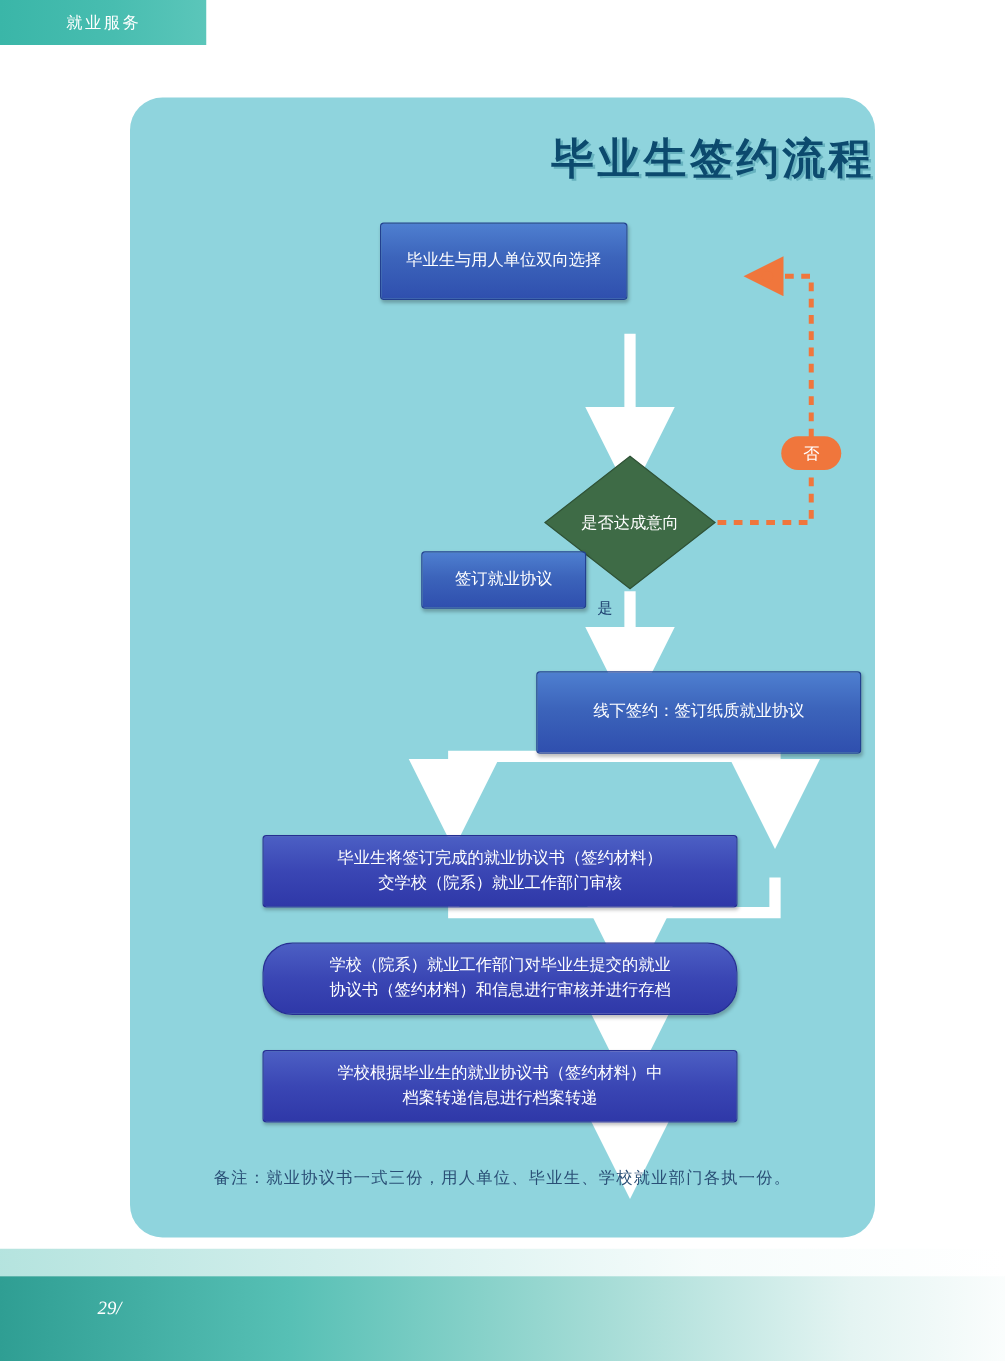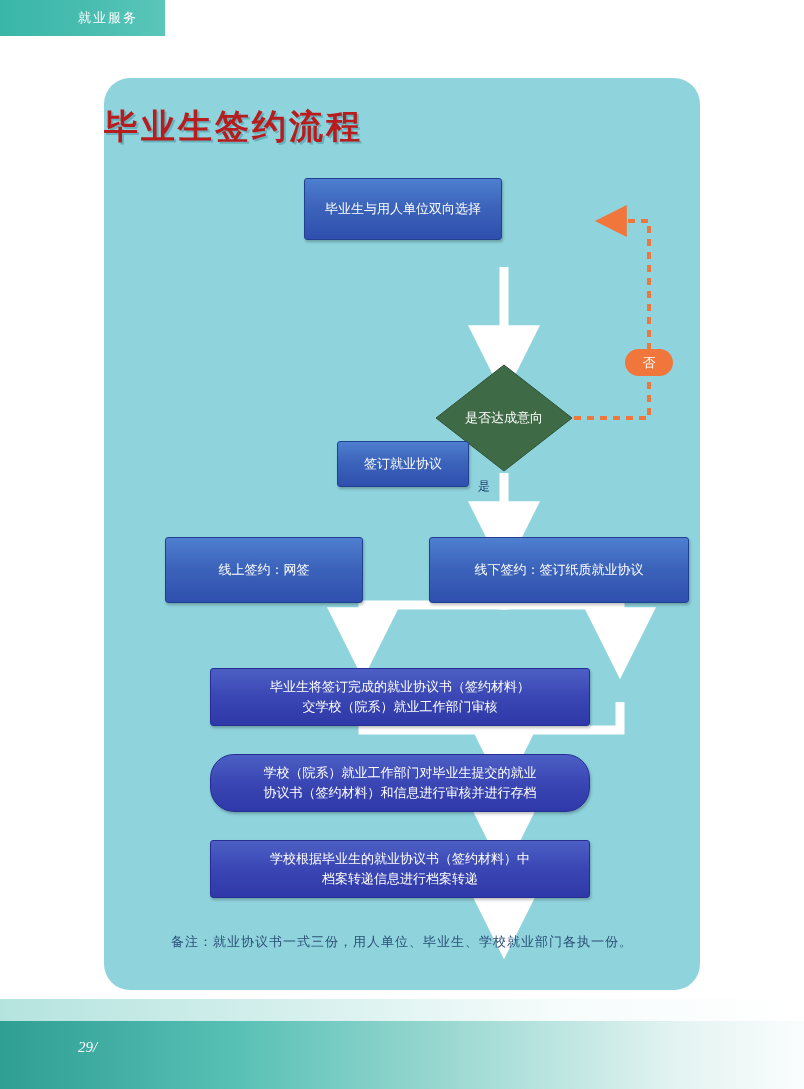--- a/index.html
+++ b/index.html
@@ -22,21 +22,21 @@
     width: 165px;
     height: 36px;
     background: linear-gradient(to right, #3ab6a8 0%, #48bdb0 55%, #5bc6ba 100%);
     display: flex;
     align-items: center;
   }
   .header-tab .label {
     color: #ffffff;
     font-size: 13px;
     letter-spacing: 2px;
-    margin-left: 78px;
+    margin-left: 53px;
     font-family: Liberation Serif, serif;
     white-space: nowrap;
   }
   
   .footer {
     position: absolute;
     left: 0;
     bottom: 0;
     width: 804px;
     height: 68px;
@@ -68,22 +68,22 @@
     width: 596px;
     height: 912px;
     background: #8fd4dd;
     border-radius: 26px;
   }
   .card-title {
     position: absolute;
     left: 0;
     top: 26px;
     width: 596px;
-    text-align: left;
-    color: #b91c1c;
+    text-align: right;
+    color: #0c4a6e;
     font-size: 34px;
     font-weight: bold;
     letter-spacing: 3px;
     font-family: "DejaVu Sans", sans-serif;
     text-shadow: 2px 2px 0 rgba(70,150,165,0.55);
   }
   
   .node {
     position: absolute;
     box-sizing: border-box;
@@ -225,21 +225,20 @@
       <polygon points="70,2 138,55 70,108 2,55" fill="#3e6b46" stroke="#2f5236" stroke-width="1"></polygon>
     </svg>
     <div class="diamond-label">是否达成意向</div>
   </div>
 
   <div class="pill">否</div>
   <div class="branch-label" style="left:374px; top:400px;">是</div>
 
   <div class="node blue" style="left:233px; top:363px; width:132px; height:46px;">签订就业协议</div>
 
-  <div class="node blue" style="left:61px; top:459px; width:198px; height:66px;">线上签约：网签</div>
 
   <div class="node blue" style="left:325px; top:459px; width:260px; height:66px;">线下签约：签订纸质就业协议</div>
 
   <div class="node deep" style="left:106px; top:590px; width:380px; height:58px;">毕业生将签订完成的就业协议书（签约材料）
 交学校（院系）就业工作部门审核</div>
 
   <div class="node deep" style="left:106px; top:676px; width:380px; height:58px;border-radius:24px;">学校（院系）就业工作部门对毕业生提交的就业
 协议书（签约材料）和信息进行审核并进行存档</div>
 
   <div class="node deep" style="left:106px; top:762px; width:380px; height:58px;">学校根据毕业生的就业协议书（签约材料）中

